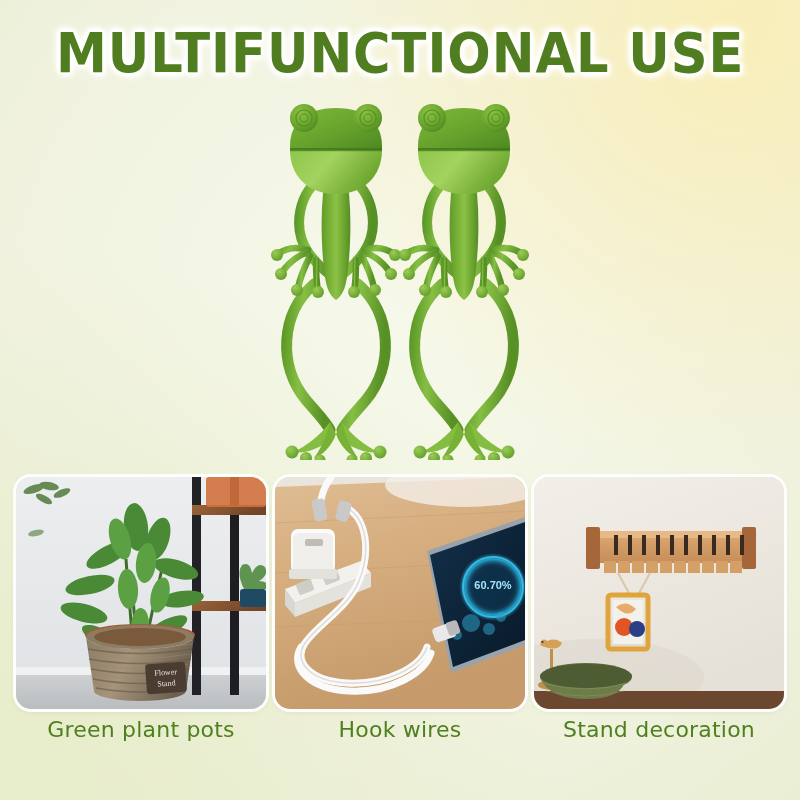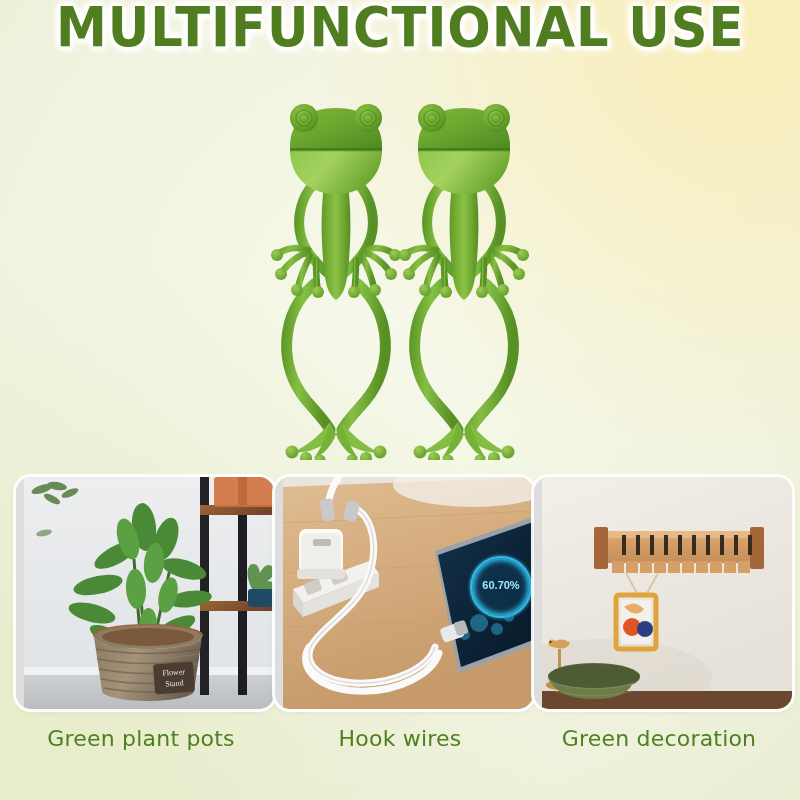--- a/index.html
+++ b/index.html
@@ -11,21 +11,21 @@
   #page{
     position:relative;width:800px;height:800px;
     background:
       radial-gradient(circle at 92% 4%, rgba(250,238,183,.95) 0%, rgba(250,240,195,0) 42%),
       radial-gradient(circle at 4% 96%, rgba(231,236,201,.9) 0%, rgba(231,236,201,0) 48%),
       radial-gradient(circle at 50% 40%, #f6f8ea 0%, #f1f3e0 62%, #eaeed3 100%),
       linear-gradient(140deg,#f8f9ee 0%,#f4f5e6 45%,#edf0d6 100%);
   }
 
   
-  .title-wrap{position:absolute;top:0;left:0;width:800px;text-align:center;}
+  .title-wrap{position:absolute;top:26px;left:0;width:800px;text-align:center;}
   .title{
     display:inline-block;
     font-family:"DejaVu Sans", sans-serif;
     font-weight:700;
     font-size:55px;
     line-height:1;
     letter-spacing:1px;
     color:#4f7d20;
     transform:scaleX(.93);
     text-shadow:
@@ -40,31 +40,30 @@
   .frog-a{left:268px;}
   .frog-b{left:396px;}
 
   
   .cards{position:absolute;top:477px;left:0;width:800px;height:232px;}
   .card{
     position:absolute;top:0;width:250px;height:232px;
     border-radius:15px;overflow:hidden;
     background:#ddd;
     box-shadow:0 0 0 3px rgba(255,255,255,.92), 0 2px 6px rgba(120,130,90,.18);
-    padding-left:8px;
   }
   .card1{left:16px;}
   .card2{left:275px;}
   .card3{left:534px;}
   .card svg{display:block;}
 
   
   .captions{position:absolute;top:713px;left:0;width:800px;height:40px;}
   .caption{
-    position:absolute;top:13px;width:250px;text-align:center;
+    position:absolute;top:4px;width:250px;text-align:center;
     font-family:"DejaVu Sans", sans-serif;
     font-size:22px;font-weight:400;color:#4f8020;
     letter-spacing:.2px;
   }
   .cap1{left:16px;}
   .cap2{left:275px;}
   .cap3{left:534px;}
 </style>
 </head>
 <body>
@@ -479,16 +478,16 @@
               <path d="M12,214 q40,10 78,0"></path>
           </g>
         </g>
       </svg>
     </div>
   </div>
 
   <div class="captions">
     <div class="caption cap1">Green plant pots</div>
     <div class="caption cap2">Hook wires</div>
-    <div class="caption cap3">Green decoration</div>
+    <div class="caption cap3">Stand decoration</div>
   </div>
 
 </div>
 
 </body></html>

